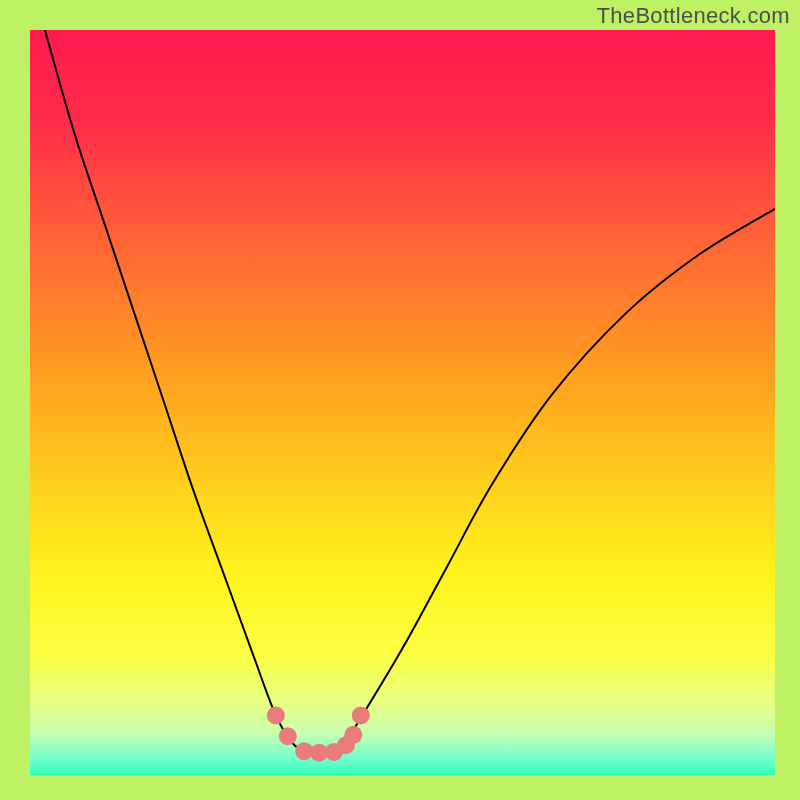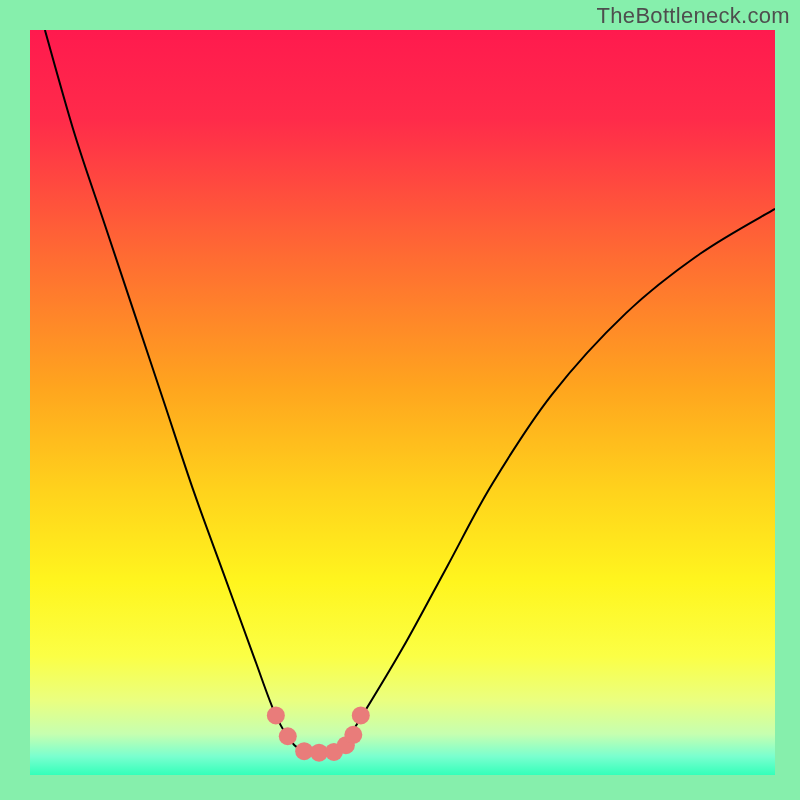--- a/index.html
+++ b/index.html
@@ -8,21 +8,21 @@
     width: 800px;
     height: 800px;
     background: #000;
     overflow: hidden;
     font-family: Arial, Helvetica, sans-serif;
   }
   #chart-root {
     position: relative;
     width: 800px;
     height: 800px;
-    background: #86efac;
+    background: #bef264;
   }
   #watermark {
     position: absolute;
     top: 3px;
     right: 10px;
     color: #4e4e4e;
     font-size: 22px;
     font-weight: 500;
     letter-spacing: 0.3px;
     z-index: 5;

